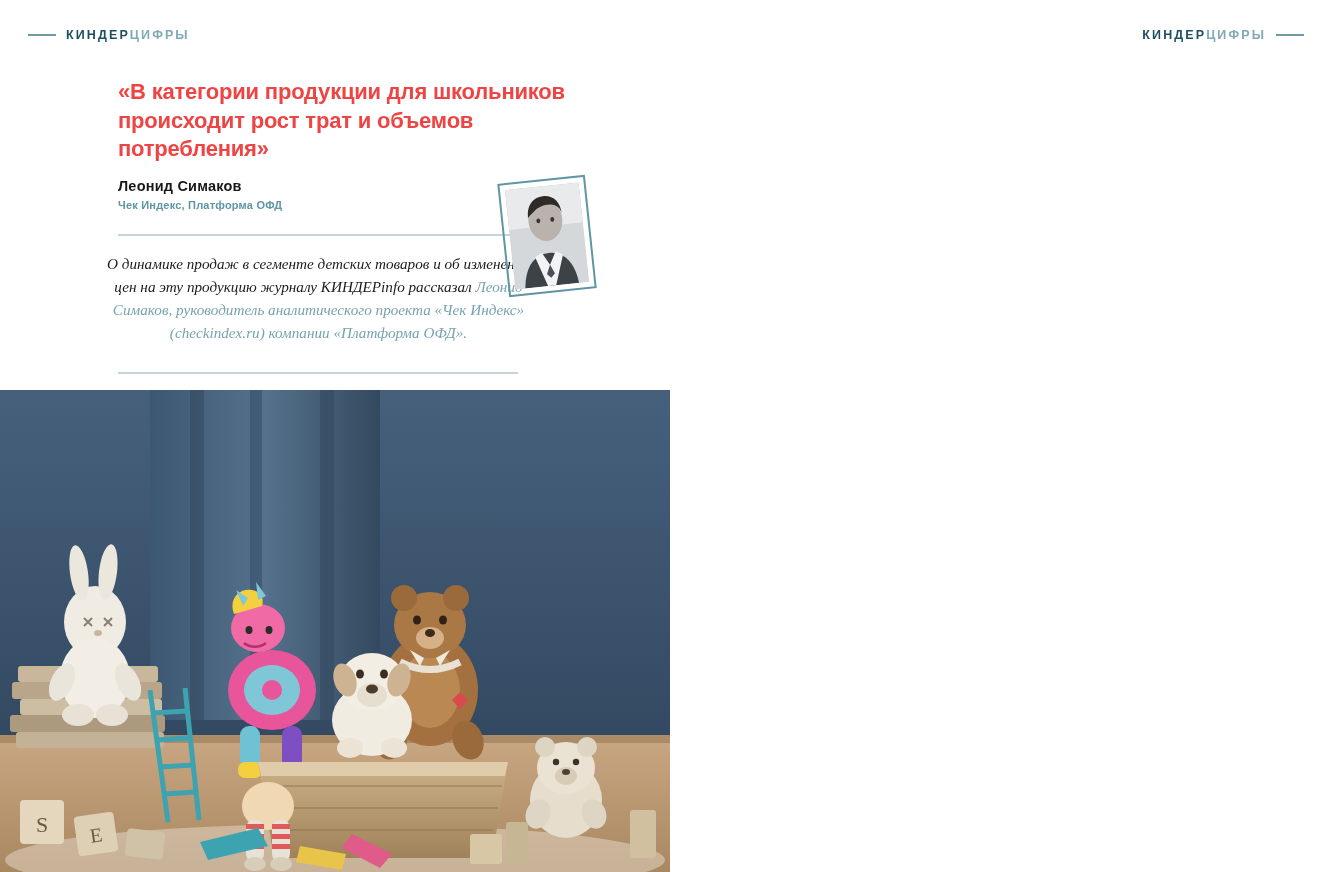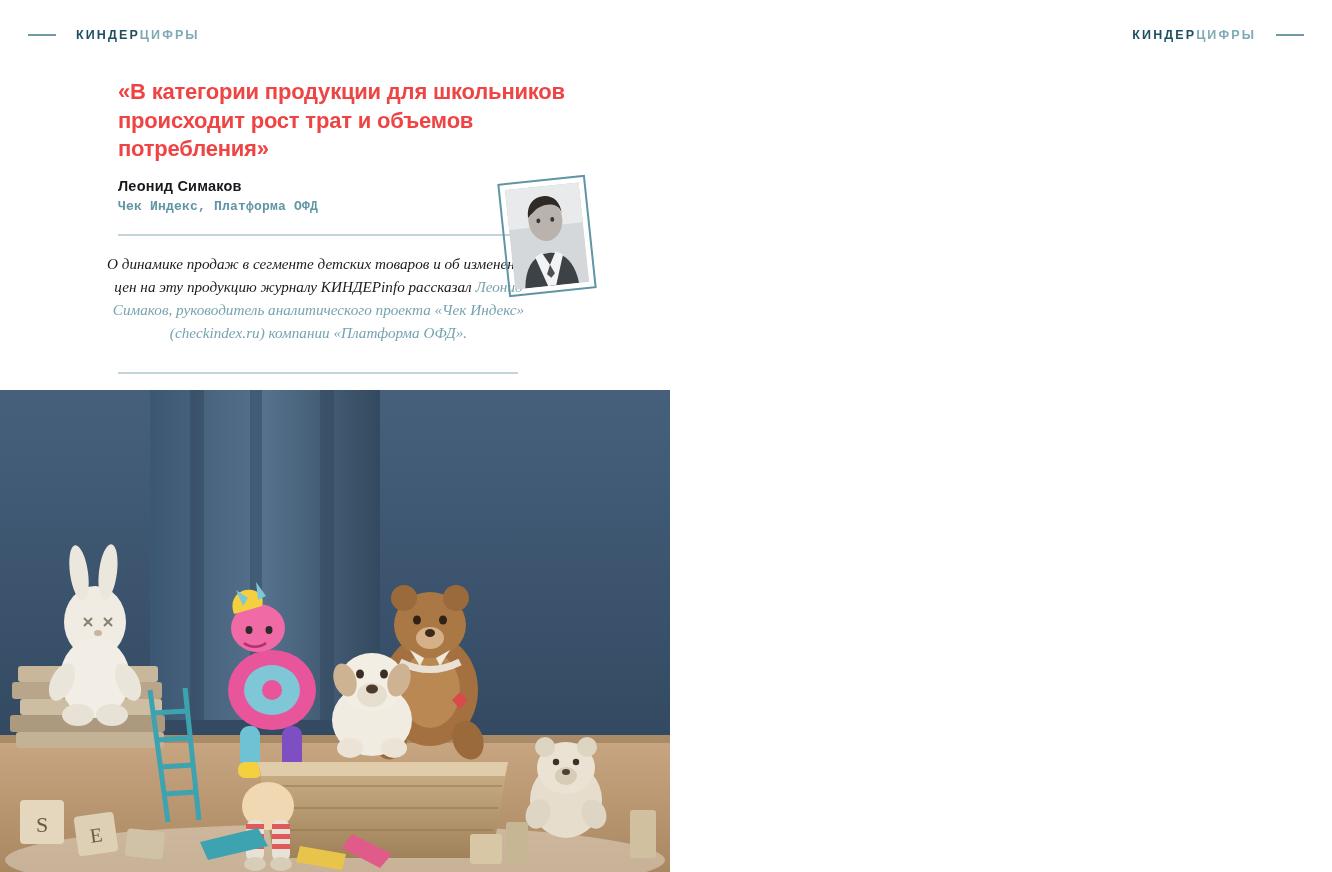--- a/index.html
+++ b/index.html
@@ -9,36 +9,36 @@
     font-family:"Liberation Sans", sans-serif;
     overflow:hidden;
   }
   .spread{position:relative;width:1332px;height:872px;background:#fff;display:flex;}
   .page{position:relative;height:872px;background:#fff;}
   .page-left{width:670px;}
   .page-right{width:662px;}
   .gutter{position:absolute;left:670px;top:0;width:2px;height:872px;background:#e7e9ec;}
 
   
-  .runhead{position:absolute;top:28px;display:flex;align-items:center;gap:20px;font-size:12.5px;letter-spacing:2.1px;font-weight:bold;}
+  .runhead{position:absolute;top:28px;display:flex;align-items:center;gap:10px;font-size:12.5px;letter-spacing:2.1px;font-weight:bold;}
   .runhead .rule{width:28px;height:2px;background:#6f9aa6;}
   .rh-dark{color:#1d4f63;}
   .rh-light{color:#7fa9b4;}
   .runhead-left{left:28px;}
   .runhead-right{right:28px;}
 
   
   .headline{
     position:absolute;left:118px;top:78px;width:460px;
     font-size:22px;line-height:1.30;font-weight:bold;color:#ef4444;
     letter-spacing:-0.2px;
   }
   .byline{position:absolute;left:118px;top:178px;width:400px;text-align:left;}
   .byline .nm{font-size:14.5px;font-weight:bold;color:#16181c;letter-spacing:.2px;}
-  .byline .org{font-size:13px;font-weight:bold;color:#5f95a4;margin-top:5px;letter-spacing:.2px;font-family:Liberation Mono, monospace;}
+  .byline .org{font-size:11px;font-weight:bold;color:#5f95a4;margin-top:5px;letter-spacing:.2px;}
   .rule-wide{position:absolute;left:118px;top:234px;width:400px;height:2px;background:#c3d5da;}
   .rule-wide2{position:absolute;left:118px;top:372px;width:400px;height:2px;background:#c3d5da;}
 
   .lede{
     position:absolute;left:100px;top:252px;width:437px;
     text-align:center;font-family:"Liberation Serif", serif;font-style:italic;
     font-size:15.2px;line-height:1.52;color:#1b1b1f;
   }
   .lede .accent{color:#76a3b0;}
 

